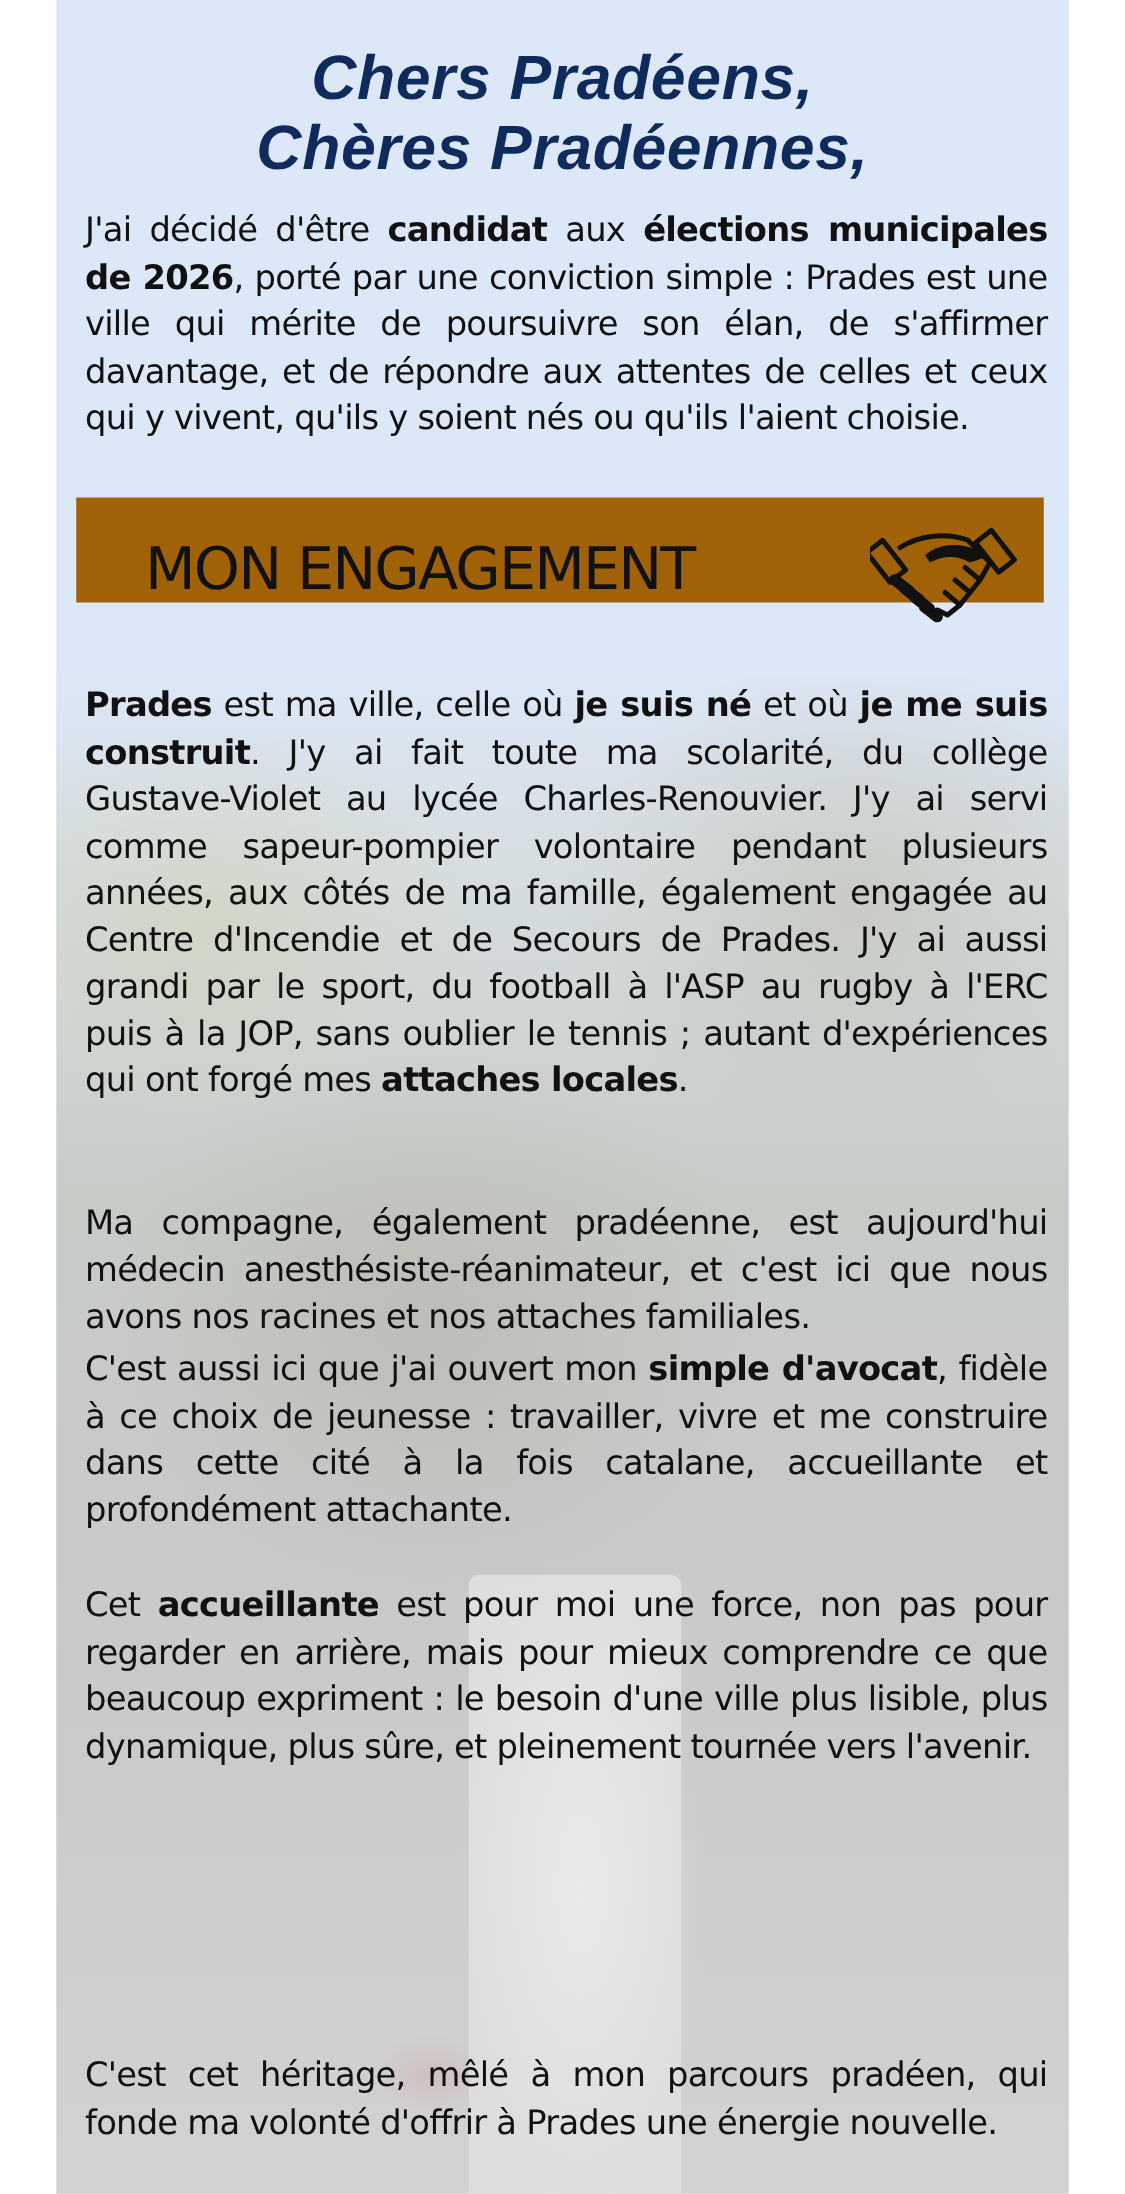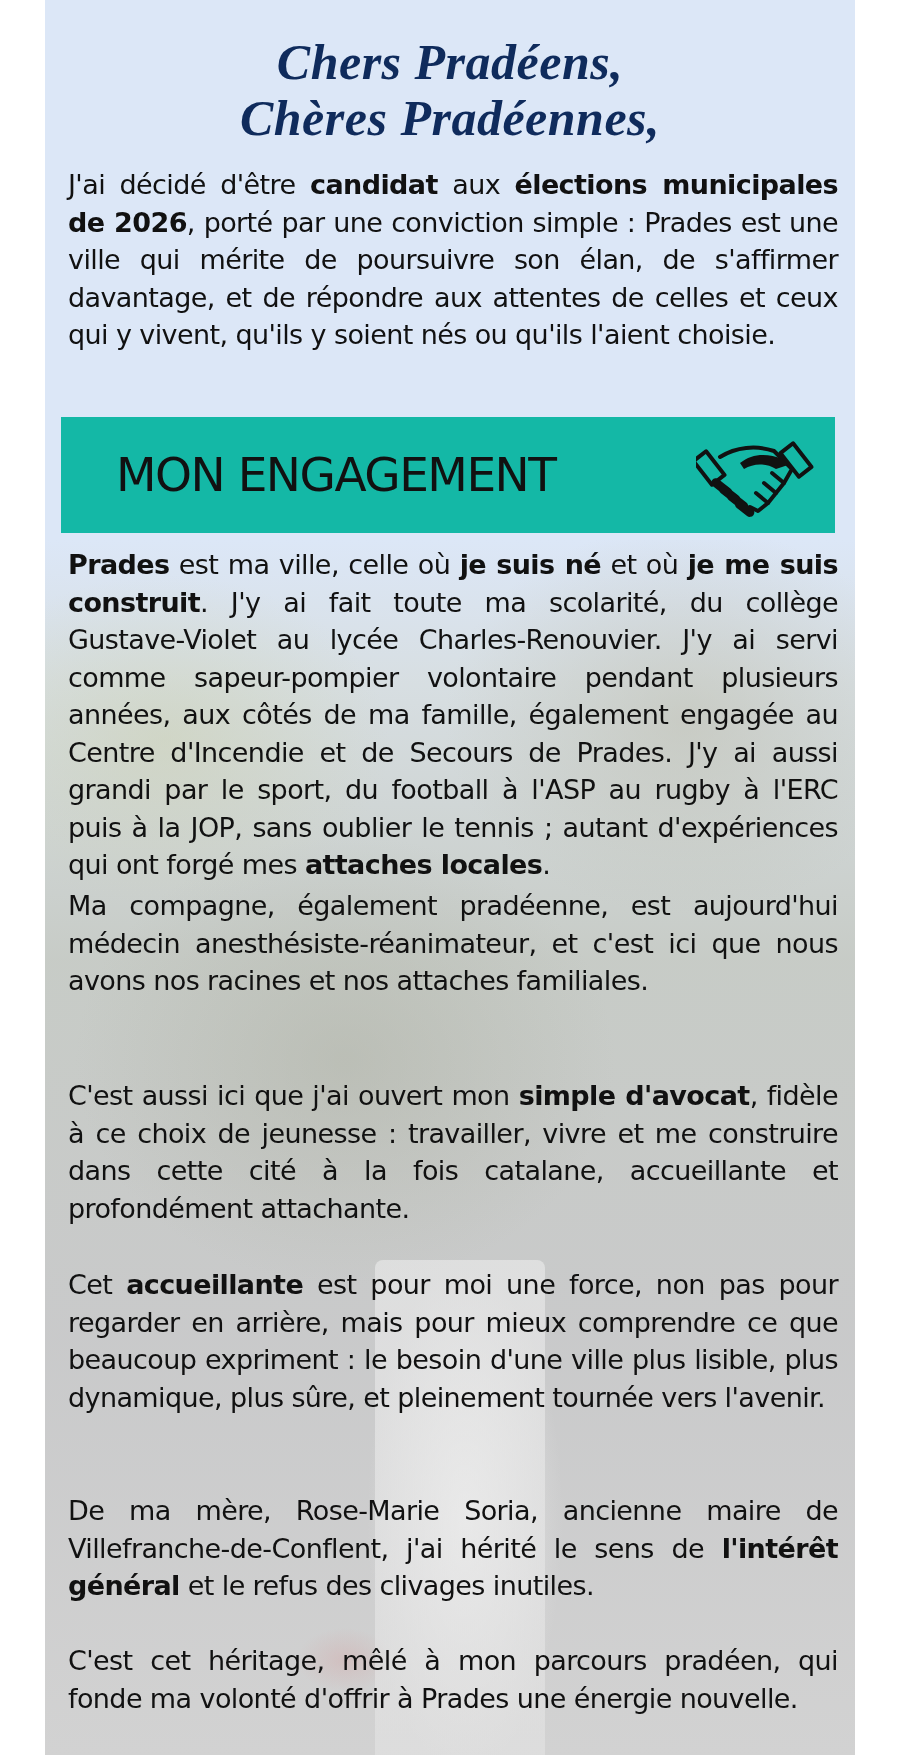--- a/index.html
+++ b/index.html
@@ -48,21 +48,21 @@
       background: linear-gradient(to bottom, rgba(240,240,240,0.55), rgba(228,228,228,0.6));
       border-radius: 8px 8px 0 0;
     }
     .title {
       position: absolute;
       left: 0;
       top: 34px;
       width: 810px;
       text-align: center;
       color: #0f2b5c;
-      font-family: Liberation Serif, serif;
+      font-family: Liberation Sans, sans-serif;
       font-weight: bold;
       font-style: italic;
       font-size: 50px;
       line-height: 56px;
       letter-spacing: 0.5px;
     }
     .title div { display: block; }
     .para {
       position: absolute;
       left: 23px;
@@ -73,24 +73,24 @@
       line-height: 37.5px;
       text-align: justify;
       text-align-last: left;
       letter-spacing: -0.6px;
       z-index: 2;
     }
     .para b { font-weight: bold; }
     .banner {
       position: absolute;
       left: 16px;
-      top: 417px;
+      top: 398px;
       width: 774px;
-      height: 116px;
-      background: #14b8a6;
+      height: 84px;
+      background: #a16207;
       z-index: 2;
     }
     .banner-title {
       position: absolute;
       left: 55px;
       top: 30px;
       font-family: "DejaVu Sans", sans-serif;
       font-size: 47px;
       line-height: 56px;
       color: #111111;
@@ -143,32 +143,29 @@
         <rect x="30" y="68" width="24" height="9" rx="4.5" transform="rotate(38 42 72)"></rect>
         <rect x="38" y="75" width="22" height="9" rx="4.5" transform="rotate(38 49 79)"></rect>
       </g>
     </svg>
   </div>
 
   <p class="para" style="top:546px; margin:0;">
     <b>Prades</b><span> est ma ville, celle où </span><b>je suis né</b><span> et où </span><b>je me suis construit</b><span>. J'y ai fait toute ma scolarité, du collège Gustave-Violet au lycée Charles-Renouvier. J'y ai servi comme sapeur-pompier volontaire pendant plusieurs années, aux côtés de ma famille, également engagée au Centre d'Incendie et de Secours de Prades. J'y ai aussi grandi par le sport, du football à l'ASP au rugby à l'ERC puis à la JOP, sans oublier le tennis ; autant d'expériences qui ont forgé mes </span><b>attaches locales</b><span>.</span>
   </p>
 
-  <p class="para" style="top:887px; margin:0;">
+  <p class="para" style="top:960px; margin:0;">
     <span>Ma compagne, également pradéenne, est aujourd'hui médecin anesthésiste-réanimateur, et c'est ici que nous avons nos racines et nos attaches familiales.</span>
   </p>
 
   <p class="para" style="top:1077px; margin:0;">
     <span>C'est aussi ici que j'ai ouvert mon </span><b>simple d'avocat</b><span>, fidèle à ce choix de jeunesse : travailler, vivre et me construire dans cette cité à la fois catalane, accueillante et profondément attachante.</span>
   </p>
 
   <p class="para" style="top:1266px; margin:0;">
     <span>Cet </span><b>accueillante</b><span> est pour moi une force, non pas pour regarder en arrière, mais pour mieux comprendre ce que beaucoup expriment : le besoin d'une ville plus lisible, plus dynamique, plus sûre, et pleinement tournée vers l'avenir.</span>
   </p>
 
-  <p class="para" style="top:1492px; margin:0;">
-    <span>De ma mère, Rose-Marie Soria, ancienne maire de Villefranche-de-Conflent, j'ai hérité le sens de </span><b>l'intérêt général</b><span> et le refus des clivages inutiles.</span>
-  </p>
 
   <p class="para" style="top:1642px; margin:0;">
     <span>C'est cet héritage, mêlé à mon parcours pradéen, qui fonde ma volonté d'offrir à Prades une énergie nouvelle.</span>
   </p>
 </div>
 
 </body></html>

